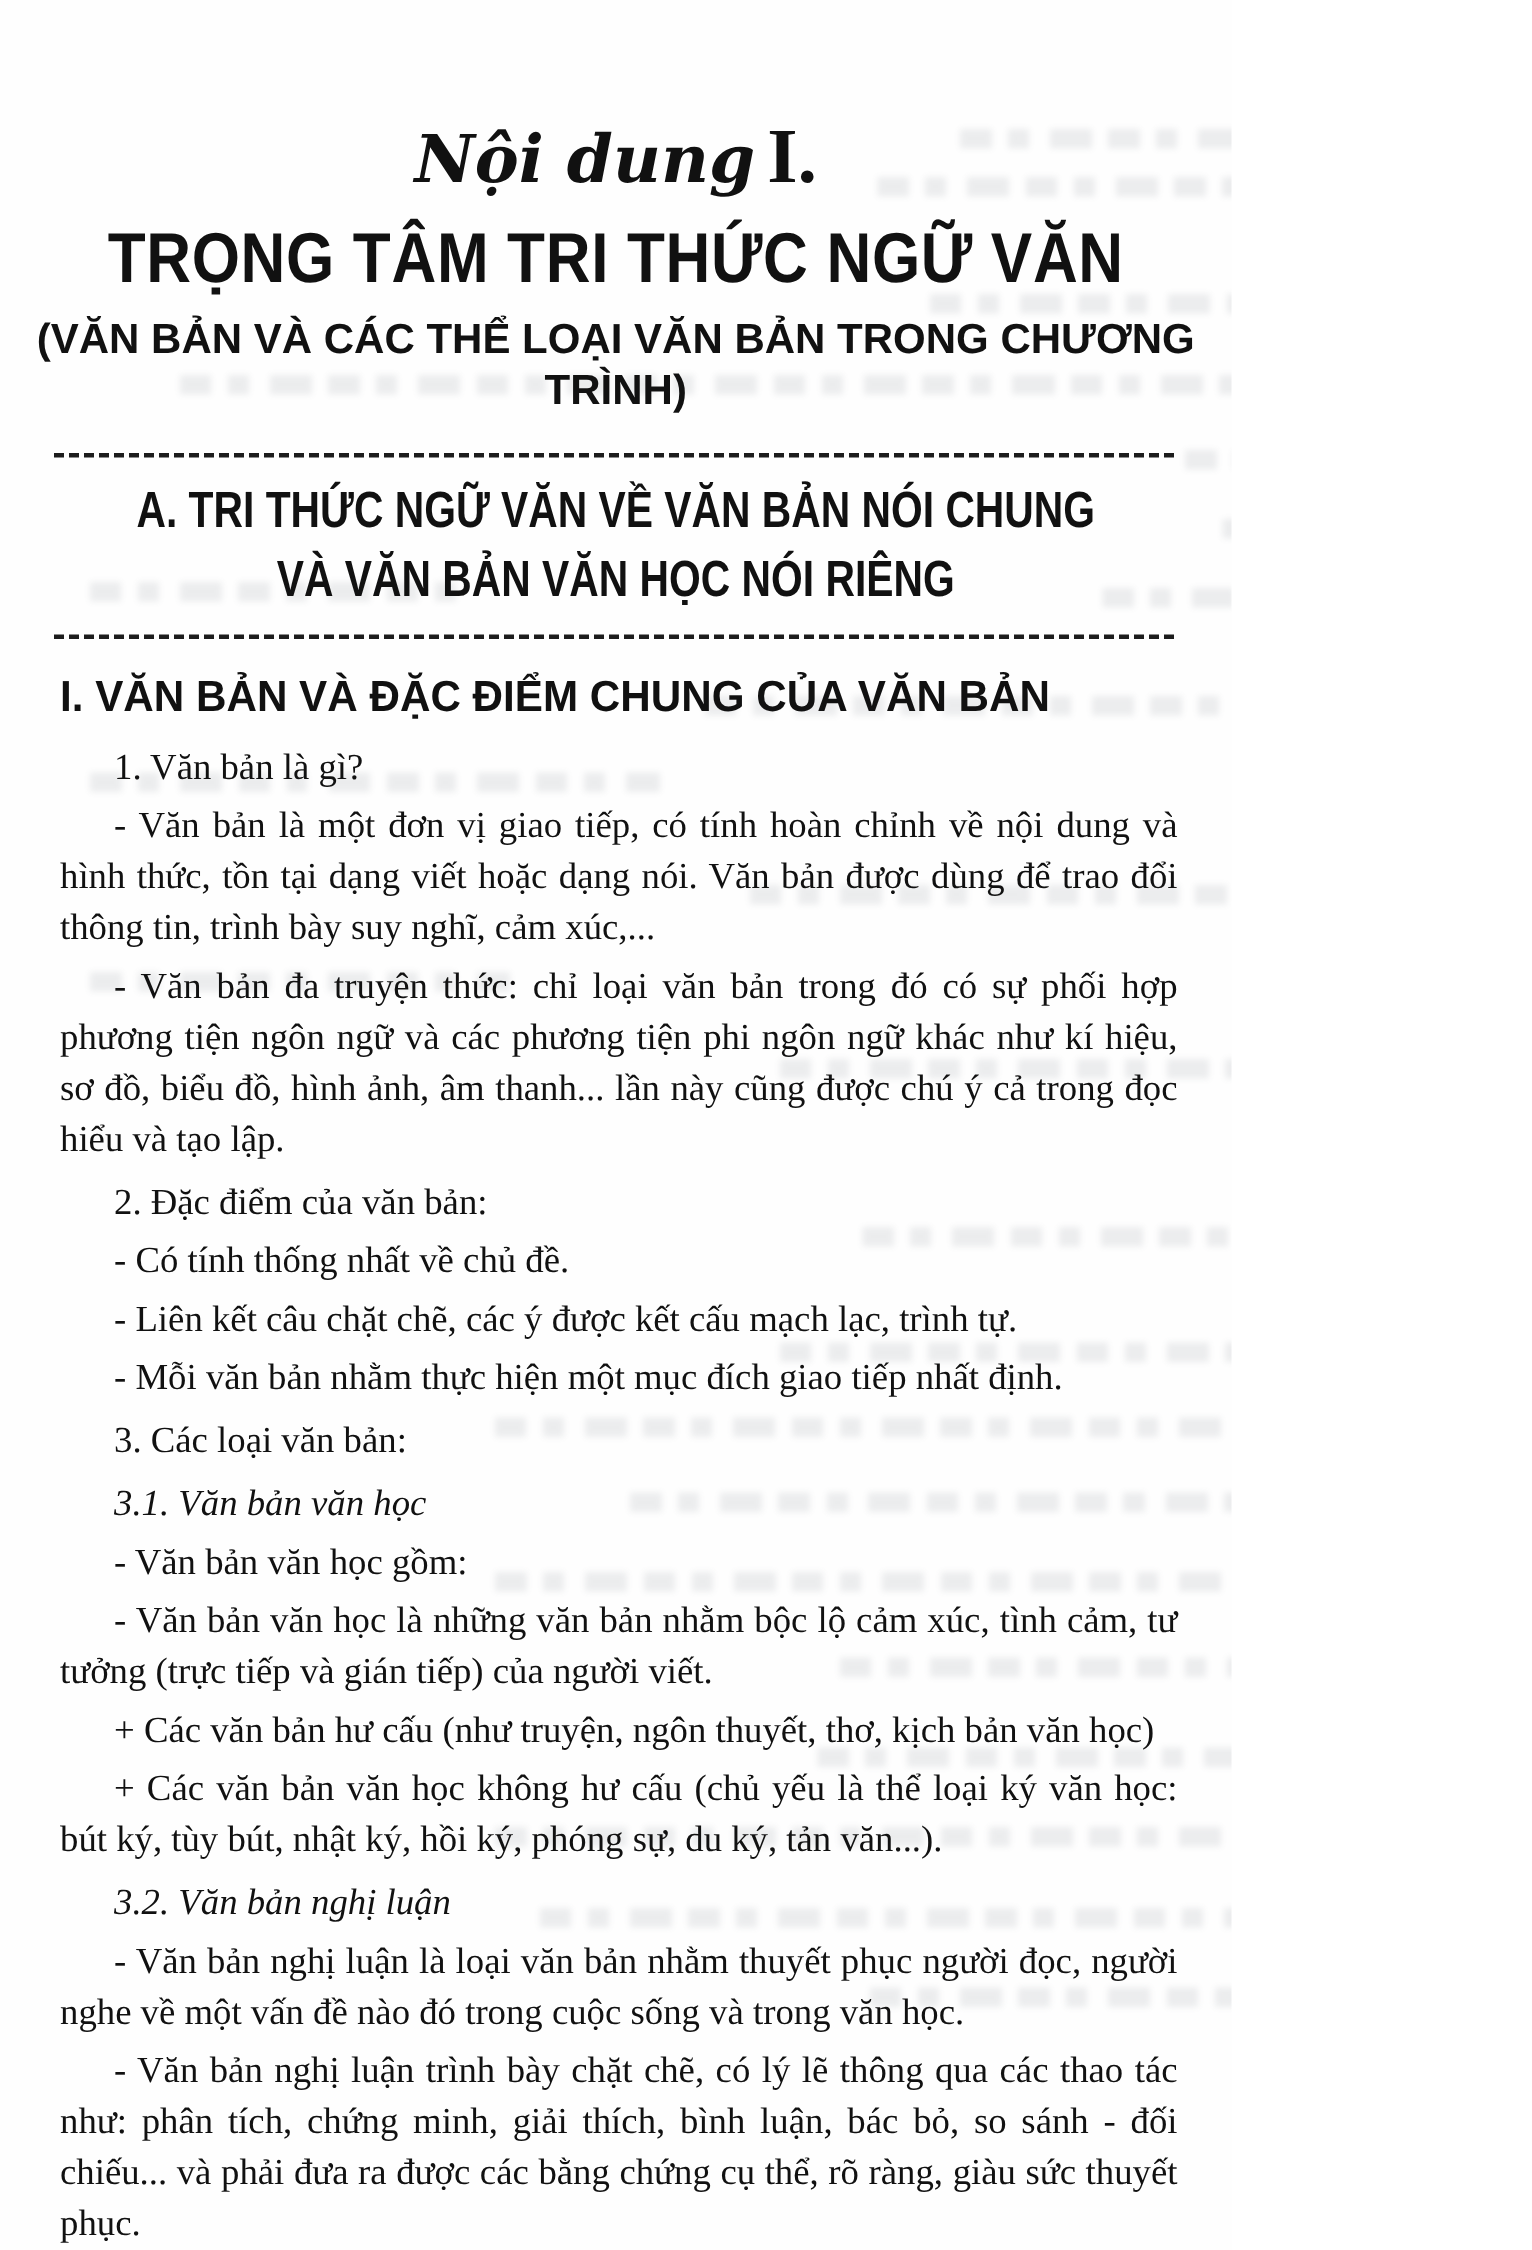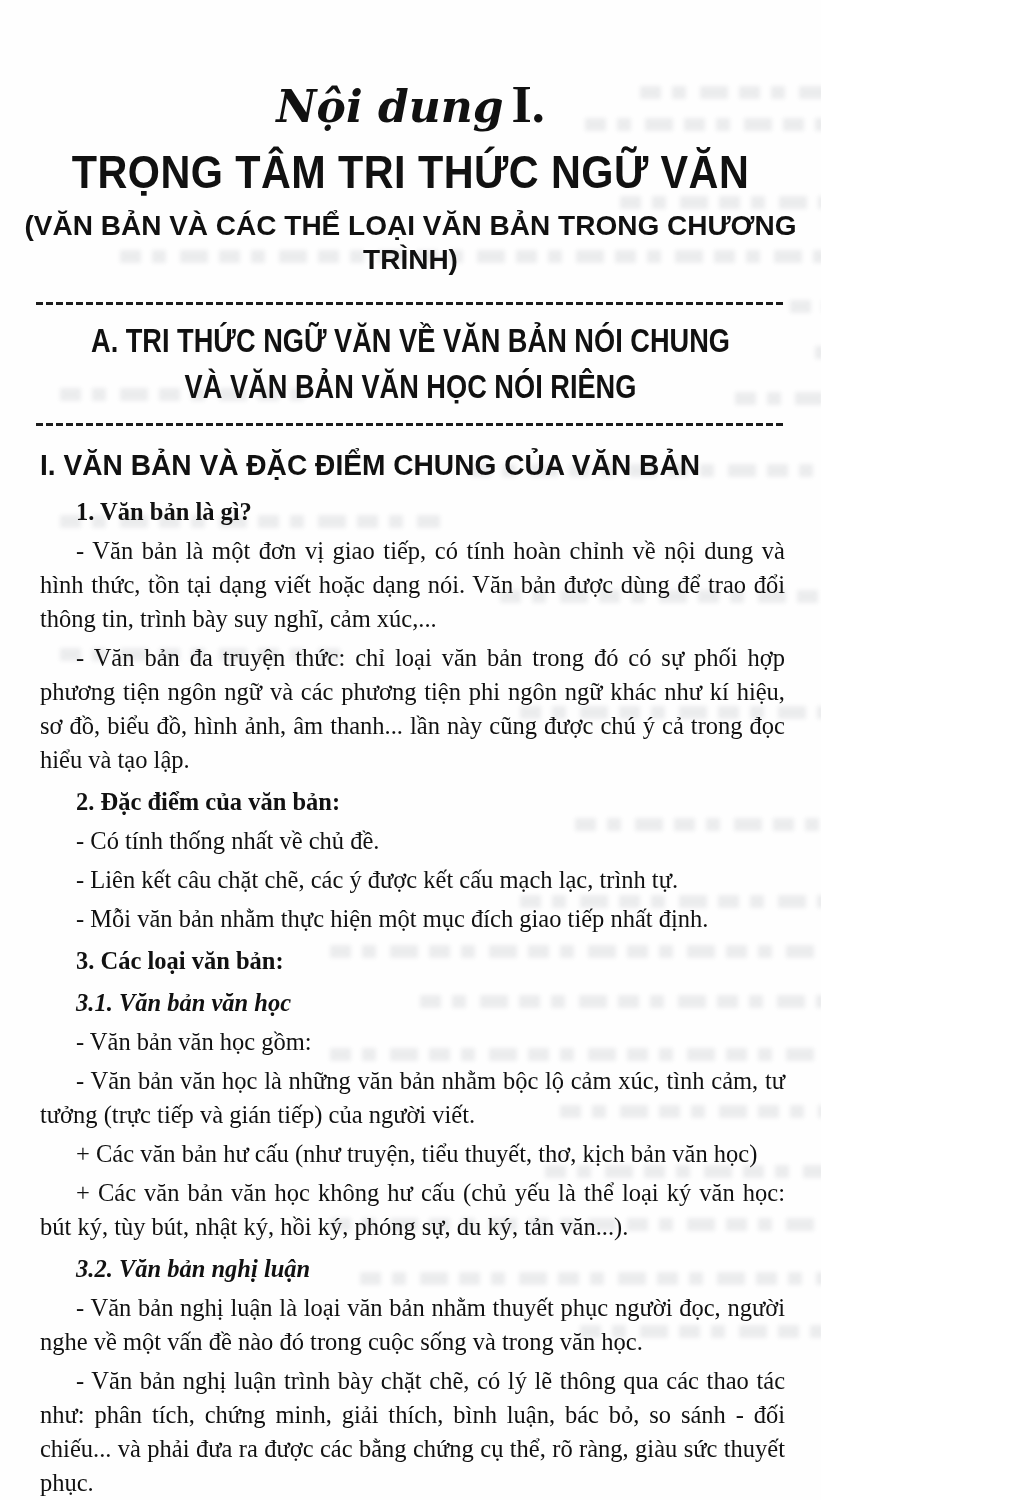--- a/index.html
+++ b/index.html
@@ -84,21 +84,21 @@
   }
   .para {
     margin:5px 0 0;
     text-indent:36px;
     text-align:justify;
   }
   .lead { }
   .bheading {
     margin:8px 0 0;
     text-indent:36px;
-    font-weight:700;
+    font-weight:400;
   }
   .bheading.it { font-style:italic; }
 
   .page-number {
     position:absolute; left:924px; top:1410px;
     font-family:"Liberation Sans", sans-serif;
     font-size:30px; color:#1b1f26;
   }
 </style>
 </head>
@@ -167,21 +167,21 @@
       <p class="para"><span>- Mỗi văn bản nhằm thực hiện một mục đích giao tiếp nhất định.</span></p>
 
       <p class="bheading">3. Các loại văn bản:</p>
 
       <p class="bheading it">3.1. Văn bản văn học</p>
 
       <p class="para"><span>- </span><span class="lead">Văn bản văn học gồm</span><span>:</span></p>
 
       <p class="para"><span>- </span><span class="lead">Văn bản văn học</span><span> là những văn bản nhằm bộc lộ cảm xúc, tình cảm, tư tưởng (trực tiếp và gián tiếp) của người viết.</span></p>
 
-      <p class="para"><span>+ Các văn bản hư cấu (như truyện, tiểu thuyết, thơ, kịch bản văn học)</span></p>
+      <p class="para"><span>+ Các văn bản hư cấu (như truyện, ngôn thuyết, thơ, kịch bản văn học)</span></p>
       <p class="para"><span>+ Các văn bản văn học không hư cấu (chủ yếu là thể loại ký văn học: bút ký, tùy bút, nhật ký, hồi ký, phóng sự, du ký, tản văn...).</span></p>
 
       <p class="bheading it">3.2. Văn bản nghị luận</p>
 
       <p class="para"><span>- </span><span class="lead">Văn bản nghị luận</span><span> là loại văn bản nhằm thuyết phục người đọc, người nghe về một vấn đề nào đó trong cuộc sống và trong văn học.</span></p>
 
       <p class="para"><span>- Văn bản nghị luận trình bày chặt chẽ, có lý lẽ thông qua các thao tác như: phân tích, chứng minh, giải thích, bình luận, bác bỏ, so sánh - đối chiếu... và phải đưa ra được các bằng chứng cụ thể, rõ ràng, giàu sức thuyết phục.</span></p>
 
     </div>
 

